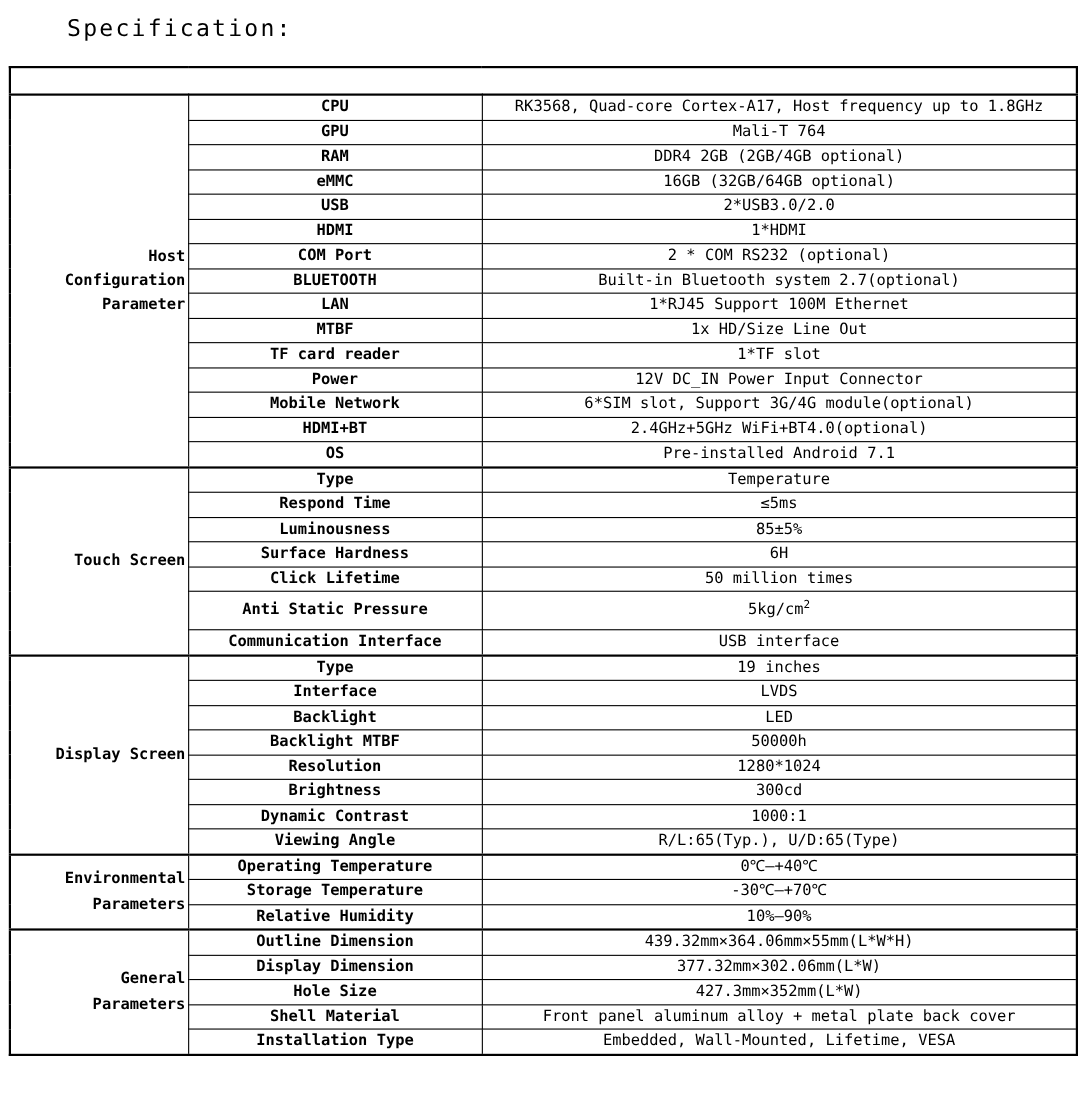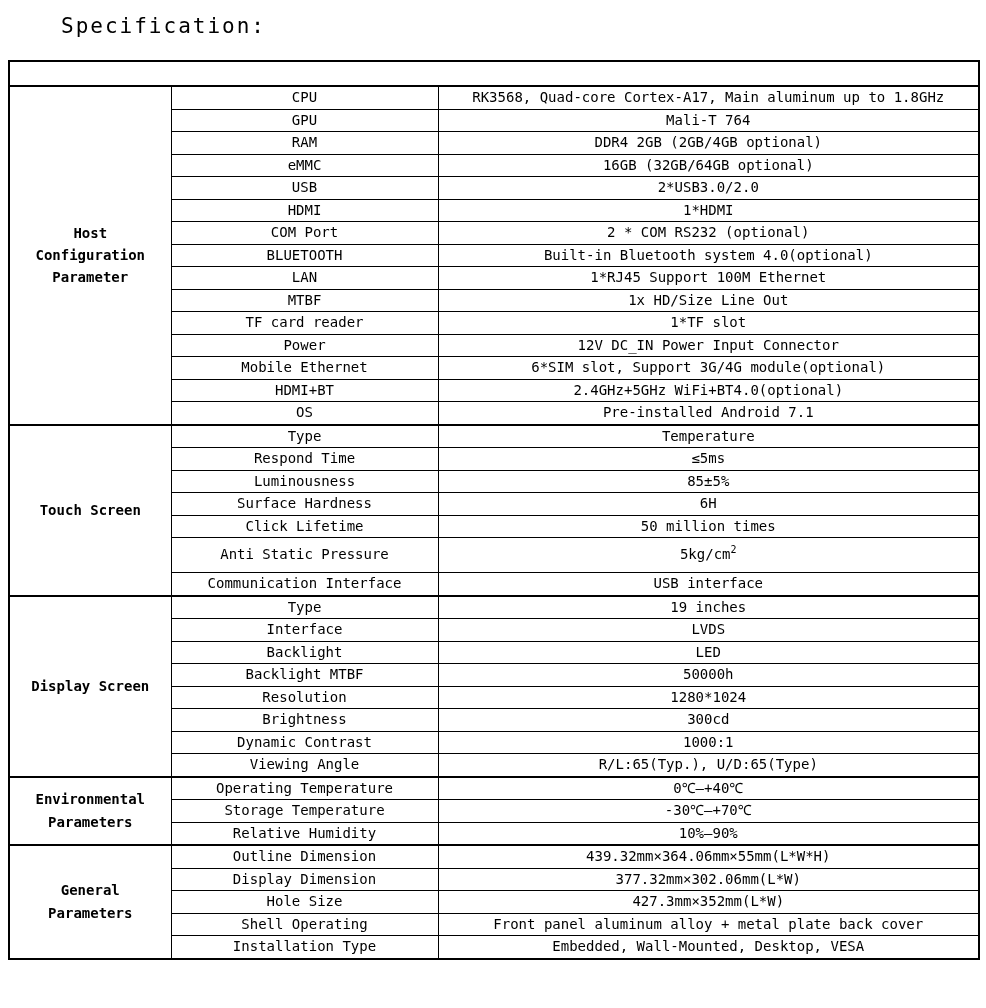--- a/index.html
+++ b/index.html
@@ -54,23 +54,24 @@
   }
   tr.tall td {
     height: 34px;
   }
   td.category {
     font-weight: bold;
     white-space: normal;
   }
   td.category div {
     line-height: 1.6;
+    text-align: right;
   }
   td.label {
-    font-weight: normal;
+    font-weight: bold;
     margin-top: 16px;
   }
   td.value sup {
     font-size: 10px;
     vertical-align: super;
     line-height: 0;
   }
 </style>
 </head>
 <body>
@@ -88,21 +89,21 @@
       <tr class="header-row">
         <td colspan="3"></td>
       </tr>
     <tr class="section-start">
           <td class="category" rowspan="15">
             <div>Host</div>
             <div>Configuration</div>
             <div>Parameter</div>
           </td>
           <td class="label">CPU</td>
-          <td class="value"><span>RK3568, Quad-core Cortex-A17, Main aluminum up to 1.8GHz</span></td>
+          <td class="value"><span>RK3568, Quad-core Cortex-A17, Host frequency up to 1.8GHz</span></td>
         </tr>
         <tr>
           <td class="label">GPU</td>
           <td class="value"><span>Mali-T 764</span></td>
         </tr>
         <tr>
           <td class="label">RAM</td>
           <td class="value"><span>DDR4 2GB (2GB/4GB optional)</span></td>
         </tr>
         <tr>
@@ -116,40 +117,40 @@
         <tr>
           <td class="label">HDMI</td>
           <td class="value"><span>1*HDMI</span></td>
         </tr>
         <tr>
           <td class="label">COM Port</td>
           <td class="value"><span>2 * COM RS232 (optional)</span></td>
         </tr>
         <tr>
           <td class="label">BLUETOOTH</td>
-          <td class="value"><span>Built-in Bluetooth system 4.0(optional)</span></td>
+          <td class="value"><span>Built-in Bluetooth system 2.7(optional)</span></td>
         </tr>
         <tr>
           <td class="label">LAN</td>
           <td class="value"><span>1*RJ45 Support 100M Ethernet</span></td>
         </tr>
         <tr>
           <td class="label">MTBF</td>
           <td class="value"><span>1x HD/Size Line Out</span></td>
         </tr>
         <tr>
           <td class="label">TF card reader</td>
           <td class="value"><span>1*TF slot</span></td>
         </tr>
         <tr>
           <td class="label">Power</td>
           <td class="value"><span>12V DC_IN Power Input Connector</span></td>
         </tr>
         <tr>
-          <td class="label">Mobile Ethernet</td>
+          <td class="label">Mobile Network</td>
           <td class="value"><span>6*SIM slot, Support 3G/4G module(optional)</span></td>
         </tr>
         <tr>
           <td class="label">HDMI+BT</td>
           <td class="value"><span>2.4GHz+5GHz WiFi+BT4.0(optional)</span></td>
         </tr>
         <tr>
           <td class="label">OS</td>
           <td class="value"><span>Pre-installed Android 7.1</span></td>
         </tr>
@@ -245,22 +246,22 @@
         </tr>
         <tr>
           <td class="label">Display Dimension</td>
           <td class="value"><span>377.32mm×302.06mm(L*W)</span></td>
         </tr>
         <tr>
           <td class="label">Hole Size</td>
           <td class="value"><span>427.3mm×352mm(L*W)</span></td>
         </tr>
         <tr>
-          <td class="label">Shell Operating</td>
+          <td class="label">Shell Material</td>
           <td class="value"><span>Front panel aluminum alloy + metal plate back cover</span></td>
         </tr>
         <tr>
           <td class="label">Installation Type</td>
-          <td class="value"><span>Embedded, Wall-Mounted, Desktop, VESA</span></td>
+          <td class="value"><span>Embedded, Wall-Mounted, Lifetime, VESA</span></td>
         </tr>
       </tbody>
   </table>
 </div>
 
 </body></html>

